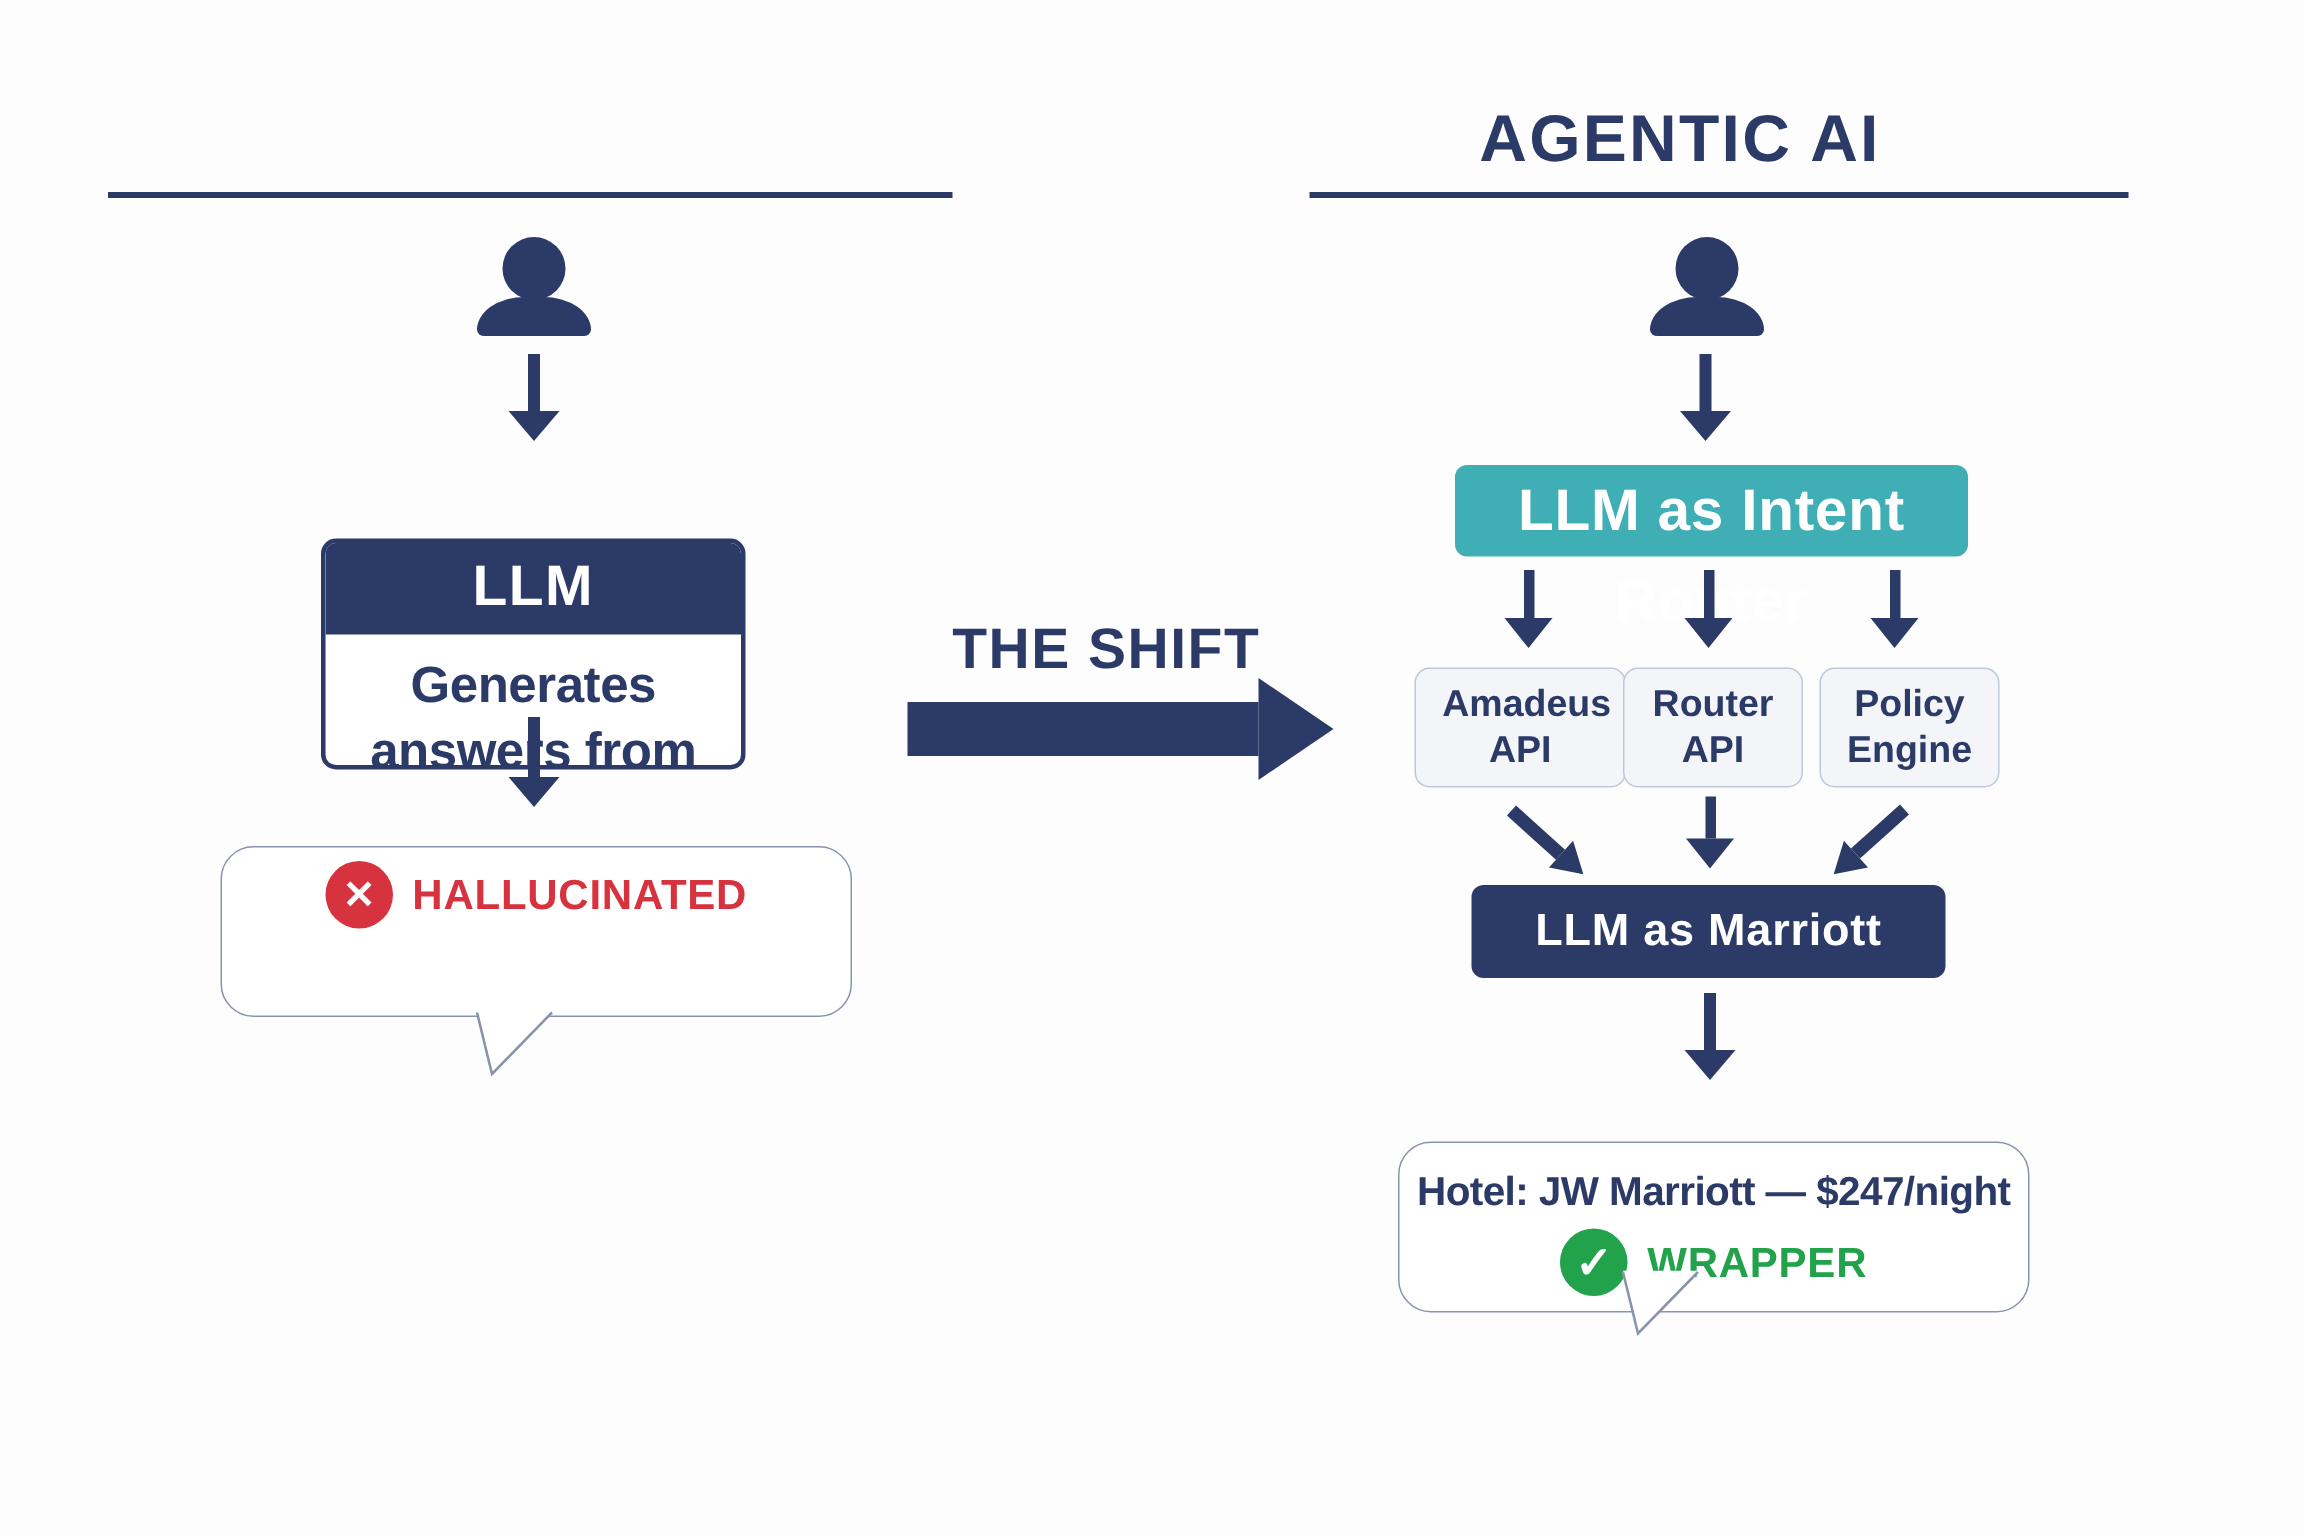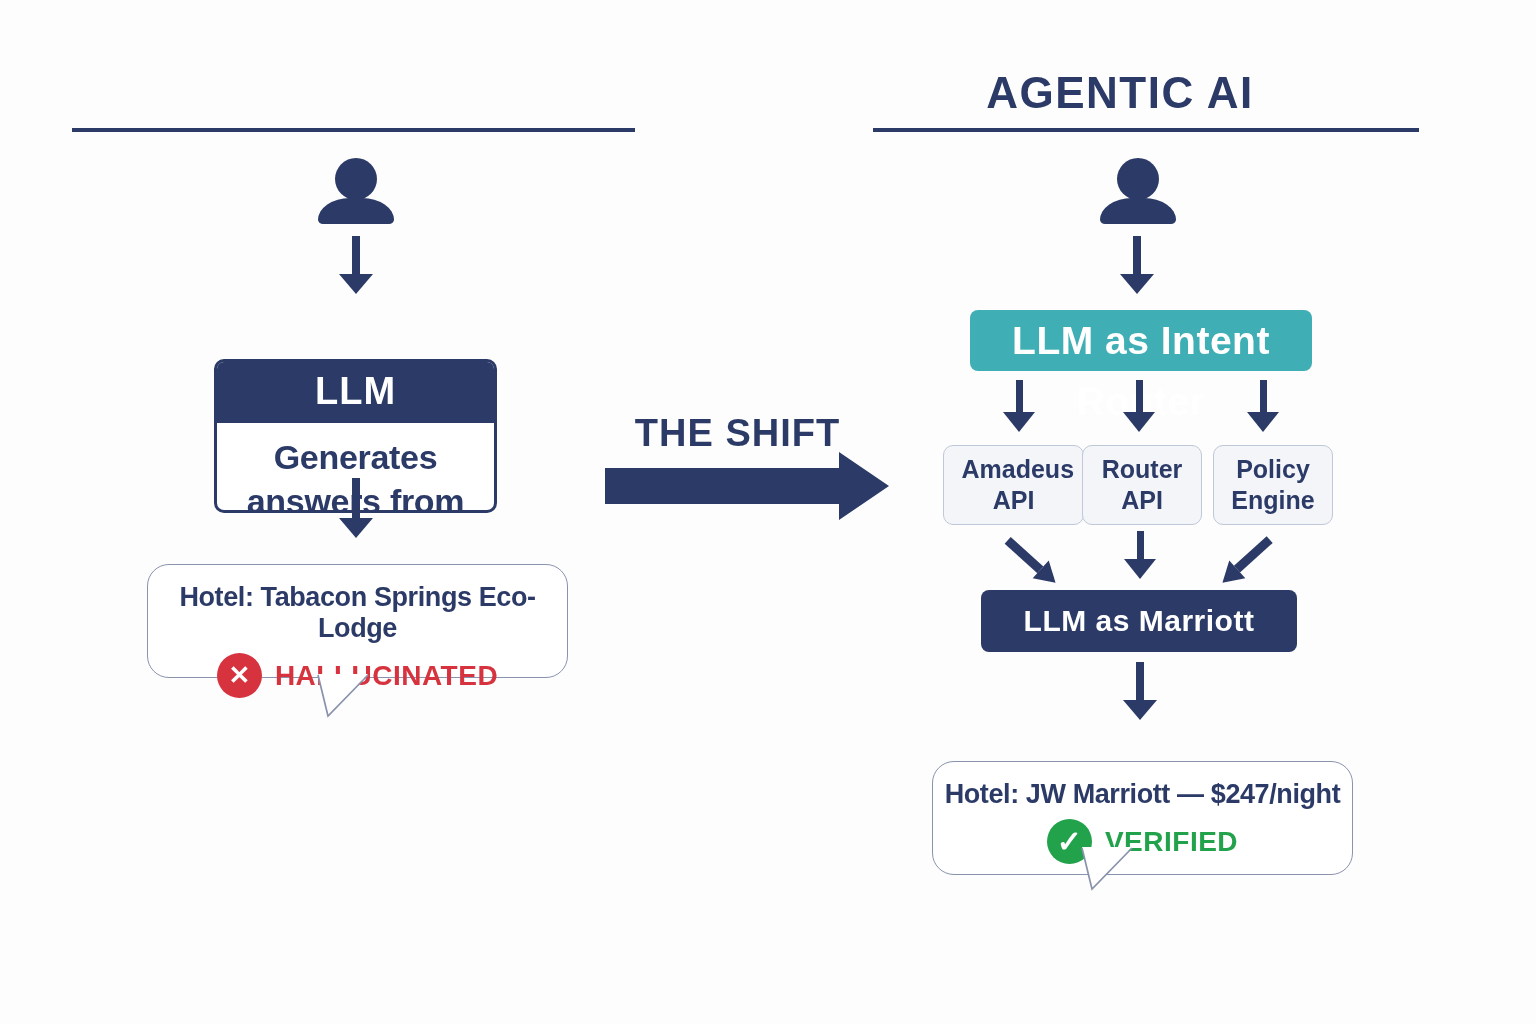--- a/index.html
+++ b/index.html
@@ -220,21 +220,20 @@
     <div class="hdr">LLM</div>
     <div class="bdy">Generates answers from training data</div>
   </div>
 
   <div class="varrow" style="left:339px; top:478px;">
     <div class="stem" style="height:40px;"></div>
     <div class="head"></div>
   </div>
 
   <div class="bubble" style="left:147px; top:564px;">
-    <div class="line1">Hotel: Tabacon Springs Eco-Lodge</div>
     <div class="status-row">
       <div class="badge red">✕</div>
       <div class="status-text red">HALLUCINATED</div>
     </div>
   </div>
   <svg class="tail" style="left:316px; top:674px;" width="54" height="44" viewBox="0 0 54 44">
     <path d="M2,0 L52,0 L12,42 Z" fill="#ffffff"></path>
     <path d="M2,1 L12,42 L52,1" fill="none" stroke="#8a93ad" stroke-width="1.7"></path>
   </svg>
 
@@ -299,21 +298,21 @@
 
   <div class="varrow" style="left:1123px; top:662px;">
     <div class="stem" style="height:38px;"></div>
     <div class="head"></div>
   </div>
 
   <div class="bubble" style="left:932px; top:737px;margin-top:24px;">
     <div class="line1">Hotel: JW Marriott — $247/night</div>
     <div class="status-row">
       <div class="badge green">✓</div>
-      <div class="status-text green">VERIFIED</div>
+      <div class="status-text green">WRAPPER</div>
     </div>
   </div>
   <svg class="tail" style="left:1080px; top:847px;" width="54" height="44" viewBox="0 0 54 44">
     <path d="M2,0 L52,0 L12,42 Z" fill="#ffffff"></path>
     <path d="M2,1 L12,42 L52,1" fill="none" stroke="#8a93ad" stroke-width="1.7"></path>
   </svg>
 
 </div>
 
 </body></html>

